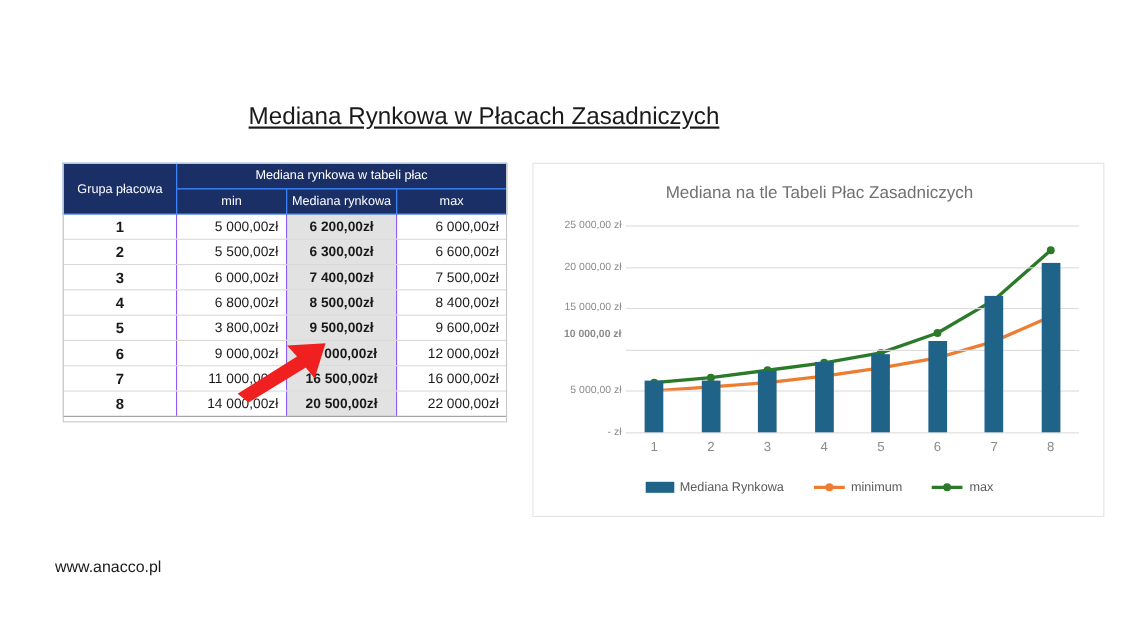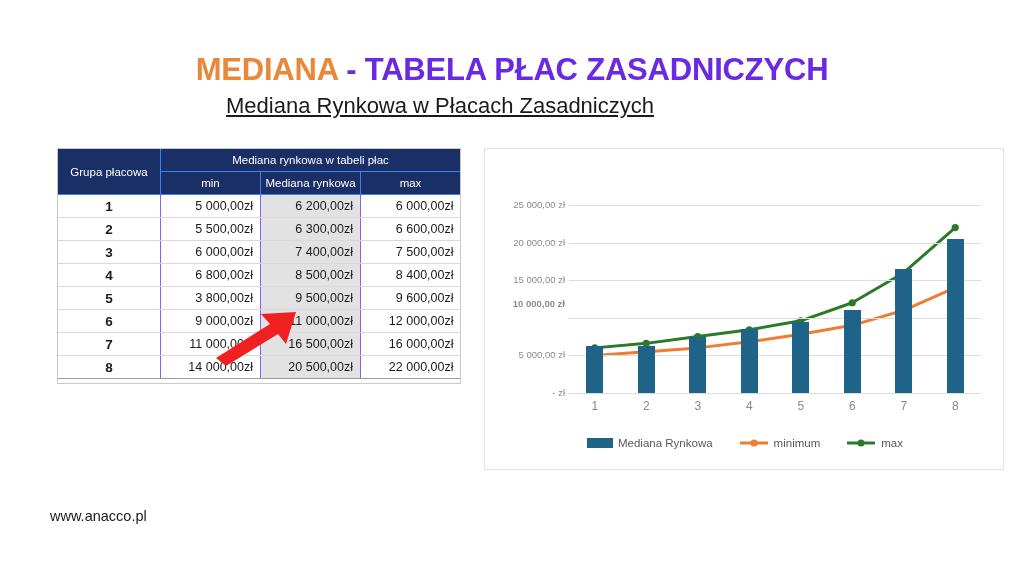--- a/index.html
+++ b/index.html
@@ -61,21 +61,21 @@
     height: 23px;
     background: #ffffff;
   }
   table.paytable tbody tr td.c-group {
     text-align: center; font-weight: bold; font-size: 13.5px;
     border-left: 1px solid #d9d9d9;
   }
   table.paytable tbody tr td.c-min,
   table.paytable tbody tr td.c-max { text-align: right; }
   table.paytable tbody tr td.c-med {
-    text-align: right; font-weight: normal;
+    text-align: center; font-weight: bold;
     background: #E2E2E2;
   }
   table.paytable tbody tr:last-child td { border-bottom: 1px solid #9a9a9a; }
   .tbl-outline {
     position: absolute; left: 57px; top: 148px;
     width: 404px; height: 236px;
     border: 1px solid #c8c8c8; pointer-events: none;
   }
 
   
@@ -125,24 +125,20 @@
   }
   .legend-item { display: flex; align-items: center; gap: 5px; }
   .swatch-bar { width: 26px; height: 10px; background: #1F6389; display:block; }
   .swatch-line { width: 30px; height: 12px; display: block; }
 </style>
 </head>
 <body>
 
 <div class="slide">
 
-  <div class="title">
-    <span class="t-orange">MEDIANA</span>
-    <span class="t-purple">- TABELA PŁAC ZASADNICZYCH</span>
-  </div>
 
   <div class="subtitle">Mediana Rynkowa w Płacach Zasadniczych</div>
 
   <div class="table-wrap">
     <table class="paytable">
       <thead>
         <tr>
           <th class="th-group" rowspan="2">Grupa płacowa</th>
           <th colspan="3">Mediana rynkowa w tabeli płac</th>
         </tr>
@@ -204,20 +200,21 @@
         </tbody>
     </table>
   </div>
   <div class="tbl-outline"></div>
 
   <svg class="arrow-anno" viewBox="0 0 90 76">
     <path d="M4 66 L58 32 L49 22 L84 20 L74 52 L66 42 L14 74 Z" fill="#F02020" transform="translate(0,-4)"></path>
   </svg>
 
   <div class="chart-panel">
+    <div class="chart-title">Mediana na tle Tabeli Płac Zasadniczych</div>
 
     <div class="ytick-col" id="ytick-col">
         <div class="ytick" style="top: 182px;">-  zł</div>
         <div class="ytick" style="top: 144.4px;">5 000,00 zł</div>
         <div class="ytick" style="top: 93px; font-weight: bold;">10 000,00 zł</div>
         <div class="ytick" style="top: 69.2px;">15 000,00 zł</div>
         <div class="ytick" style="top: 31.6px;">20 000,00 zł</div>
         <div class="ytick" style="top: -6px;">25 000,00 zł</div>
       </div>
 

